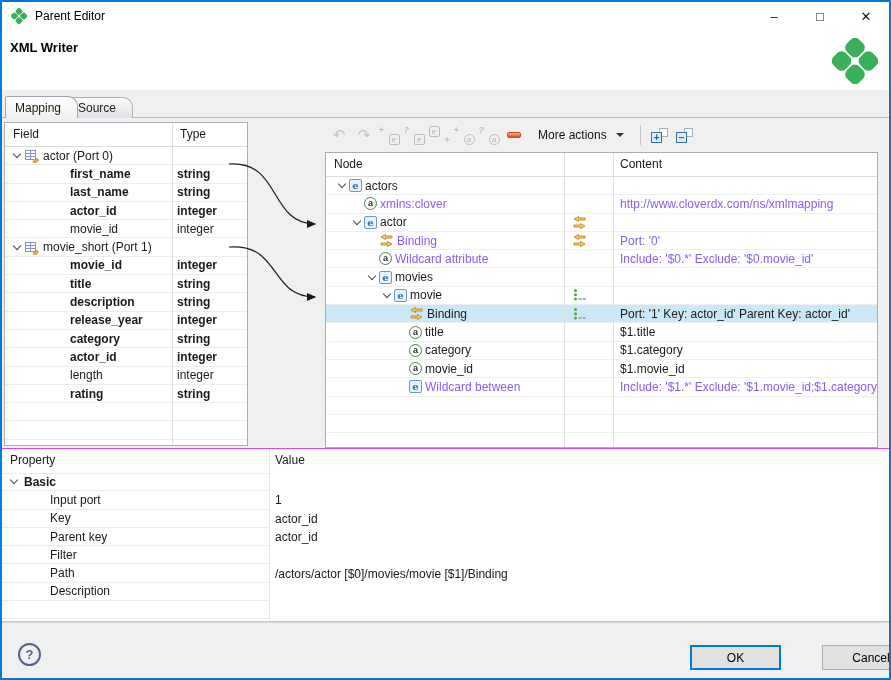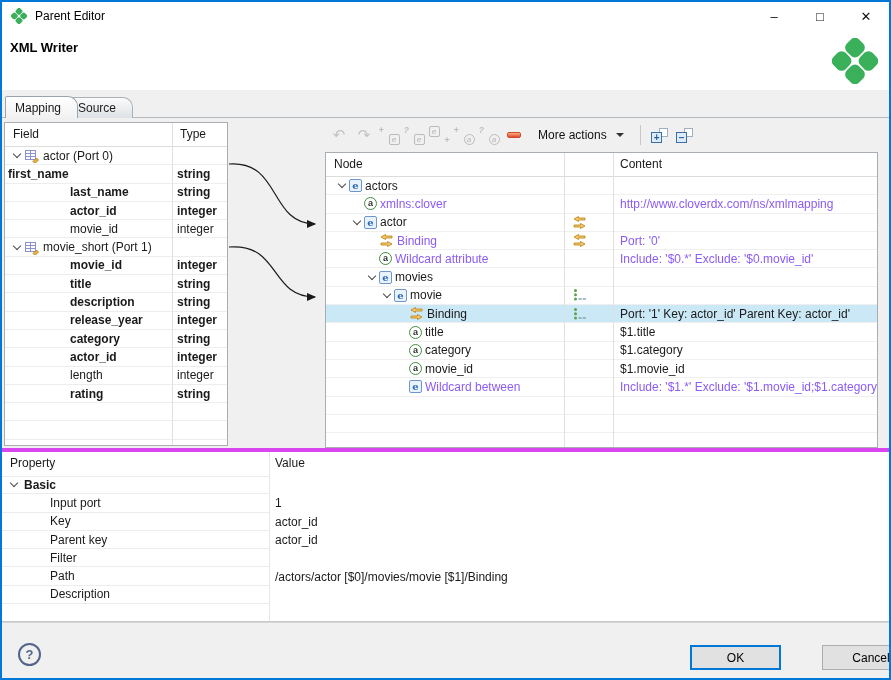--- a/index.html
+++ b/index.html
@@ -25,21 +25,21 @@
   .tab{position:absolute;bottom:-1px;height:22px;padding:0 16px 0 9px;display:flex;align-items:center;
        border:1px solid #9aa4ae;border-bottom:none;border-radius:2px 10px 0 0;font-size:12px;}
   .tab.active{left:3px;background:linear-gradient(#ffffff,#f1f1f1);z-index:2;}
   .tab.inactive{left:66px;background:linear-gradient(#fbfbfb,#dde1e5);border-color:#a8b0b8;color:#222;height:21px;}
   
   .panel{position:absolute;background:#fff;border:1px solid #a7adb3;overflow:hidden;}
   .vline{position:absolute;top:0;bottom:0;width:1px;background:#e0e0e0;}
   .phead{position:relative;height:24px;border-bottom:1px solid #dcdcdc;}
   .phead span{position:absolute;top:4px;}
   
-  .field-panel{left:2px;top:120px;width:224px;height:324px;}
+  .field-panel{left:2px;top:120px;width:244px;height:324px;}
   .frow{display:flex;height:18.3px;border-bottom:1px solid #ededed;align-items:center;}
   .fname{width:167px;display:flex;align-items:center;overflow:hidden;white-space:nowrap;}
   .ftype{flex:1;padding-left:5px;overflow:hidden;white-space:nowrap;}
   .b{font-weight:bold;}
   
   .connectors{position:absolute;left:225px;top:138px;}
   
   .tbar{position:absolute;left:326px;top:119px;height:28px;display:flex;align-items:center;gap:3px;}
   .tbtn{min-width:22px;height:22px;display:flex;align-items:center;justify-content:center;cursor:default;}
   .ar{font-size:15px;color:#c2c2c2;font-family:"DejaVu Sans",sans-serif;}
@@ -71,21 +71,21 @@
   .gtx{color:#8b5cf6;}
   .lbl{margin-left:3px;}
   .cw{width:15px;min-width:15px;display:flex;align-items:center;justify-content:center;}
   .chev{width:6px;height:6px;border-right:1.5px solid #4a4a4a;border-bottom:1.5px solid #4a4a4a;transform:rotate(45deg);margin-top:-3px;}
   .ic-e{display:inline-block;min-width:13px;width:13px;height:13px;line-height:11px;text-align:center;font-size:10px;font-weight:bold;
      color:var(--element,#2b6cb3);background:#eaf2fb;border:1px solid #6b98cc;border-radius:2px;font-family:"DejaVu Serif",serif;}
   .ic-a{display:inline-block;min-width:13px;width:13px;height:13px;line-height:11px;text-align:center;font-size:9px;font-weight:bold;
      color:#333;background:#fff;border:1px solid var(--attribute,#3e8e41);border-radius:50%;}
   .icsvg{min-width:15px;}
   
-  .prop-panel{left:0;right:0;top:446px;height:174px;background:#fff;border-top:4px solid #d946ef;border-bottom:1px solid #c8c8c8;position:absolute;overflow:hidden;}
+  .prop-panel{left:0;right:0;top:446px;height:174px;background:#fff;border-top:1px solid #d946ef;border-bottom:1px solid #c8c8c8;position:absolute;overflow:hidden;}
   .prow{display:flex;height:18.3px;align-items:center;}
   .pname{width:267px;display:flex;align-items:center;border-bottom:1px solid #ececec;height:100%;overflow:hidden;white-space:nowrap;}
   .pval{flex:1;padding-left:6px;overflow:hidden;white-space:nowrap;}
   .prop-panel .phead{border-bottom:none;}
   .prop-panel .phead .ph-left{left:8px;}
   .prop-panel .phead .ph-right{left:273px;}
   .phead-underline{position:absolute;left:0;width:267px;top:24px;height:1px;background:#ececec;}
   
   .footer{position:absolute;left:0;right:0;top:620px;bottom:0;background:#f0f0f0;border-top:1px solid #d6d6d6;}
   .helpbtn{position:absolute;left:16px;top:20px;width:23px;height:23px;border:2px solid #53648a;border-radius:50%;
@@ -157,21 +157,21 @@
               <line x1="1.5" y1="5.5" x2="11.5" y2="5.5" stroke="#8a93cf"></line>
               <line x1="1.5" y1="8.5" x2="11.5" y2="8.5" stroke="#8a93cf"></line>
               <line x1="6.5" y1="2.5" x2="6.5" y2="11.5" stroke="#8a93cf"></line>
               <path d="M9 13.5 L12.5 10 L14.5 12 L11 15.5 Z" fill="#ecb33c" stroke="#a87818" stroke-width="0.8"></path>
             </svg>
             <span class="lbl">actor (Port 0)</span>
           </div>
           <div class="ftype"><span></span></div>
         </div>
         <div class="frow">
-          <div class="fname" style="">
+          <div class="fname" style="padding-left: 62px;">
             <span class="lbl b">first_name</span>
           </div>
           <div class="ftype"><span class="b">string</span></div>
         </div>
         <div class="frow">
           <div class="fname" style="padding-left: 62px;">
             <span class="lbl b">last_name</span>
           </div>
           <div class="ftype"><span class="b">string</span></div>
         </div>

